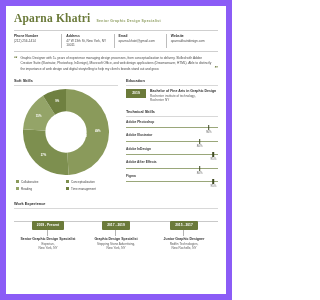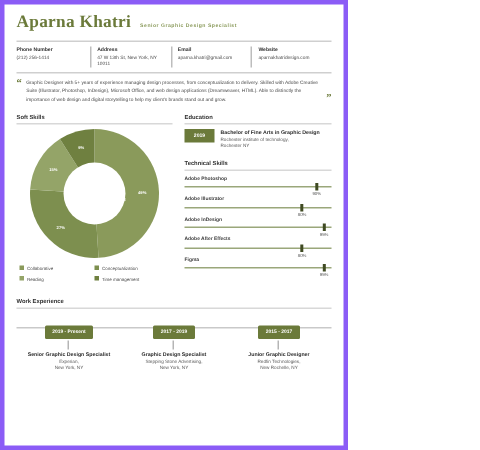--- a/index.html
+++ b/index.html
@@ -9,21 +9,21 @@
     font-family:"Liberation Sans",sans-serif;
     color:#3c3c3c;
     overflow:hidden;
   }
   .page{
     position:relative;
     width:232px;height:300px;
     box-sizing:border-box;
     padding:7px 8px 0 8px;
     background:#fff;
-    border:3px solid #8b5cf6;
+    border:6px solid #8b5cf6;
   }
   
   .hdr{display:flex;align-items:baseline;gap:6px;padding-bottom:2px;}
   .name{
     font-family:"Liberation Serif",serif;
     font-size:11.5px;font-weight:700;color:#6b7a3a;
     letter-spacing:.2px;line-height:1;
   }
   .role{
     font-size:3.4px;font-weight:700;color:#8a9a5b;

